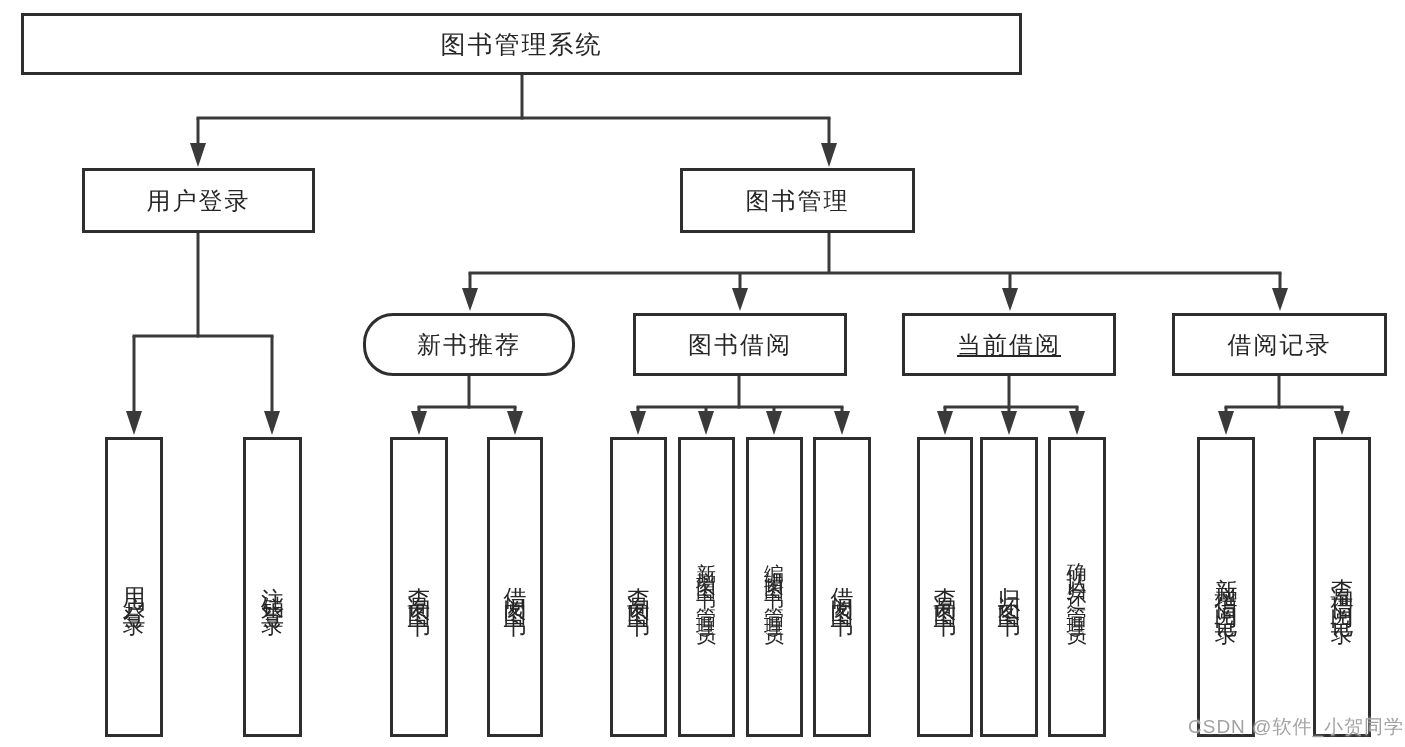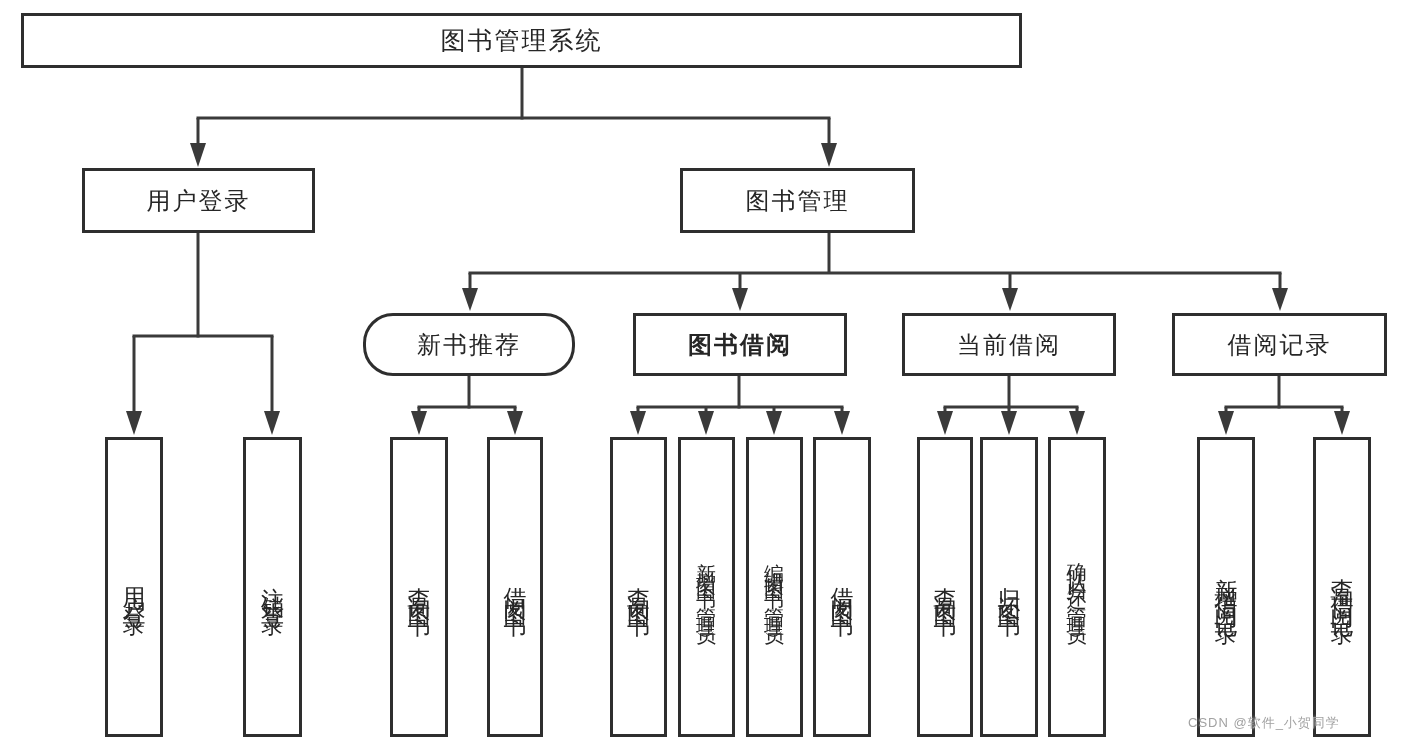--- a/index.html
+++ b/index.html
@@ -10,26 +10,26 @@
   .connectors{position:absolute;left:0;top:0;width:1405px;height:747px;}
   .connectors line{stroke:#3a3a3a;stroke-width:3;}
   .connectors polygon{fill:#3a3a3a;stroke:none;}
   .box{
     position:absolute;box-sizing:border-box;background:#ffffff;
     border:3px solid #2e2e2e;display:flex;align-items:center;justify-content:center;
     color:#262626;
   }
   .hbox{font-size:24px;letter-spacing:2px;white-space:nowrap;}
   
-  .n-root       {left:21px;  top:13px;  width:1001px;height:55px;font-size:25px;}
+  .n-root       {left:21px;  top:13px;  width:1001px;height:62px;font-size:25px;}
   .n-user-login {left:82px;  top:168px; width:233px; height:65px;}
   .n-book-mgmt  {left:680px; top:168px; width:235px; height:65px;}
   .n-new-book   {left:363px; top:313px; width:212px; height:63px;border-radius:30px;}
-  .n-book-borrow{left:633px; top:313px; width:214px; height:63px;font-weight:bold;}
-  .n-current    {left:902px; top:313px; width:214px; height:63px;}
+  .n-book-borrow{left:633px; top:313px; width:214px; height:63px;}
+  .n-current    {left:902px; top:313px; width:214px; height:63px;text-decoration:underline;}
   .n-records    {left:1172px;top:313px; width:215px; height:63px;}
   
   .leaf{top:437px;height:300px;}
   .leaf span{
     writing-mode:vertical-rl;text-orientation:mixed;
     font-size:23px;letter-spacing:9px;line-height:1;color:#262626;
   }
   .leaf.long span{font-size:20px;letter-spacing:9px;}
   .lf1 {left:105px; width:58px;}
   .lf2 {left:243px; width:59px;}
@@ -38,21 +38,21 @@
   .lf5 {left:610px; width:57px;}
   .lf6 {left:678px; width:57px;}
   .lf7 {left:746px; width:57px;}
   .lf8 {left:813px; width:58px;}
   .lf9 {left:917px; width:56px;}
   .lf10{left:980px; width:58px;}
   .lf11{left:1048px;width:58px;}
   .lf12{left:1197px;width:58px;}
   .lf13{left:1313px;width:58px;}
   .watermark{
-    position:absolute;left:1188px;top:714px;font-size:13px;letter-spacing:1px;
+    position:absolute;left:1188px;top:714px;font-size:19px;letter-spacing:1px;
     color:#a2a2a2;white-space:nowrap;text-shadow:0 0 3px rgba(255,255,255,0.9);
   }
 </style>
 </head>
 <body>
 
 <div class="stage">
 
   <svg class="connectors" viewBox="0 0 1405 747" xmlns="http://www.w3.org/2000/svg">
 

